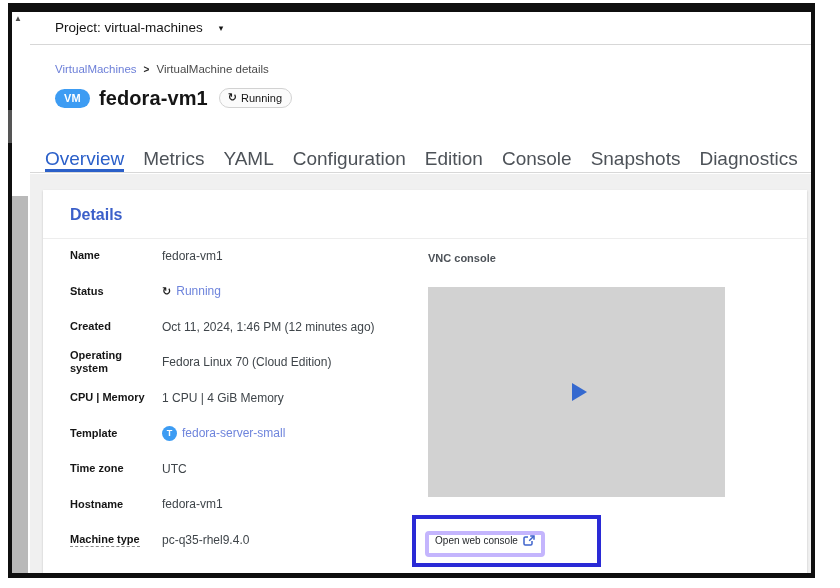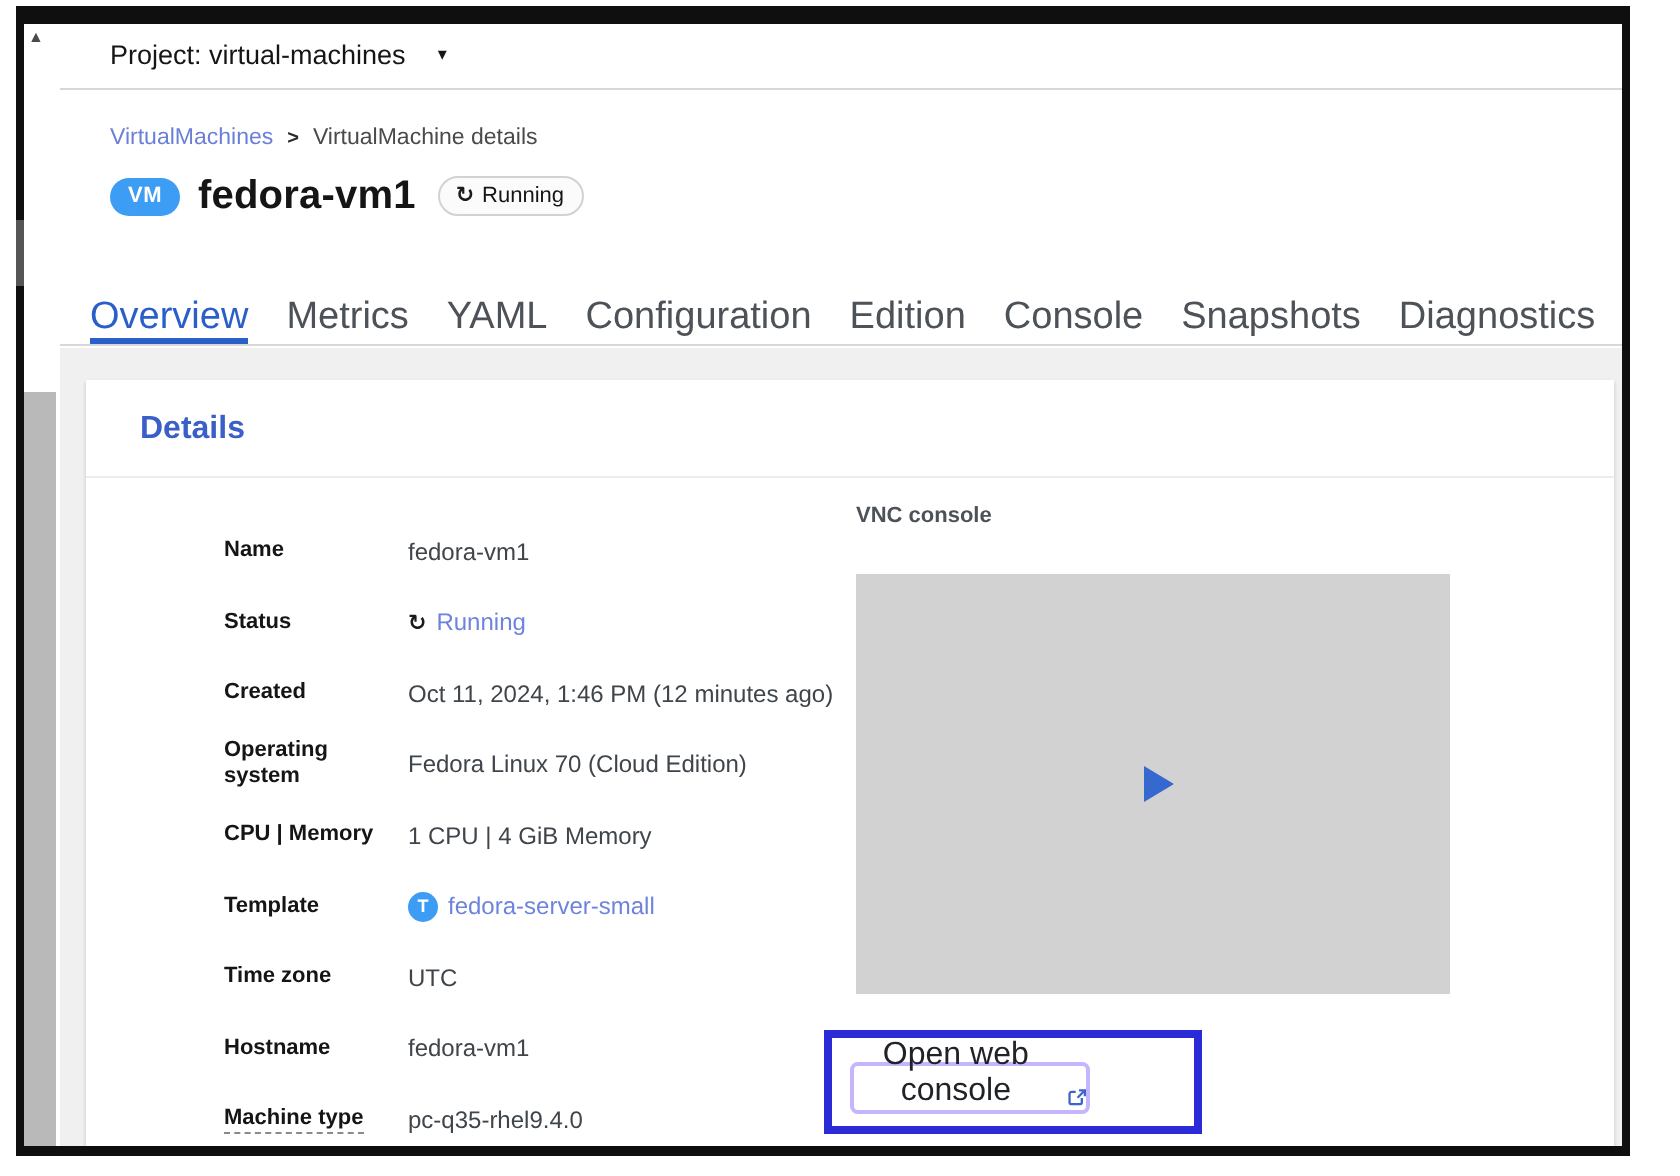--- a/index.html
+++ b/index.html
@@ -43,40 +43,40 @@
     font-size:19px; color:#4d5258; }
   .tab { padding:10px 0 0; cursor:pointer; }
   .tab.active { color:#2a5fc9; border-bottom:3px solid #2b60c9; }
 
   .content-bg { position:absolute; left:0; top:162px; width:100%; height:399px; background:#f0f0f0; }
   .card { position:absolute; left:13px; top:16px; width:764px; height:383px; background:#fff;
     box-shadow:0 1px 2px rgba(3,3,3,.18); }
   .card-title { position:absolute; left:27px; top:16px; font-size:16px; font-weight:700; color:#3b5fc9; cursor:pointer; }
   .card-divider { position:absolute; top:48px; left:0; width:100%; border-top:1px solid #ededed; }
 
-  .details-list { position:absolute; left:27px; top:68px; width:365px;margin-left:42px; }
+  .details-list { position:absolute; left:27px; top:48px; width:365px; }
   .drow { height:35.5px; display:flex; align-items:center; }
   .dlabel { width:92px; flex-shrink:0; font-size:11px; font-weight:bold; color:#151515; line-height:1.2; }
   .dotted { border-bottom:1px dashed #8a8a8a; padding-bottom:1px; }
   .dvalue { font-size:12px; color:#3f454a; display:flex; align-items:center; gap:5px; white-space:nowrap; }
   .link-lite { color:#6e84dc; cursor:pointer; }
   .template-badge { width:15px; height:15px; border-radius:50%; background:#3d9cf3; color:#fff;
     font-size:9px; font-weight:bold; display:inline-flex; align-items:center; justify-content:center; }
 
   .vnc-label { position:absolute; left:385px; top:62px; font-size:11px; font-weight:bold; color:#4d5258; }
   .vnc-box { position:absolute; left:385px; top:97px; width:297px; height:210px; background:#d2d2d2; cursor:pointer; }
   .play { position:absolute; left:144px; top:96px; width:0; height:0;
     border-left:15px solid #3569cf; border-top:9px solid transparent; border-bottom:9px solid transparent; }
 
   .annotation { position:absolute; left:369px; top:325px; width:189px; height:52px;
     border:4px solid #2a2ad6; }
   .open-btn { position:absolute; left:382px; top:341px; width:120px; height:26px;
-    border:2px solid #c4b5fd; border-radius:4px; background:#fff; cursor:pointer;
-    display:flex; align-items:flex-end; justify-content:center; gap:5px;
-    font-size:16px; color:#1f2226; }
+    border:4px solid #c4b5fd; border-radius:4px; background:#fff; cursor:pointer;
+    display:flex; align-items:flex-start; justify-content:center; gap:5px;
+    font-size:10px; color:#1f2226; }
 </style>
 </head>
 <body>
 
 <div class="frame">
   <div class="inner">
 
     <div class="scroll-strip">
       <span class="scroll-up">▲</span>
       <div class="scroll-thumb-small"></div>

